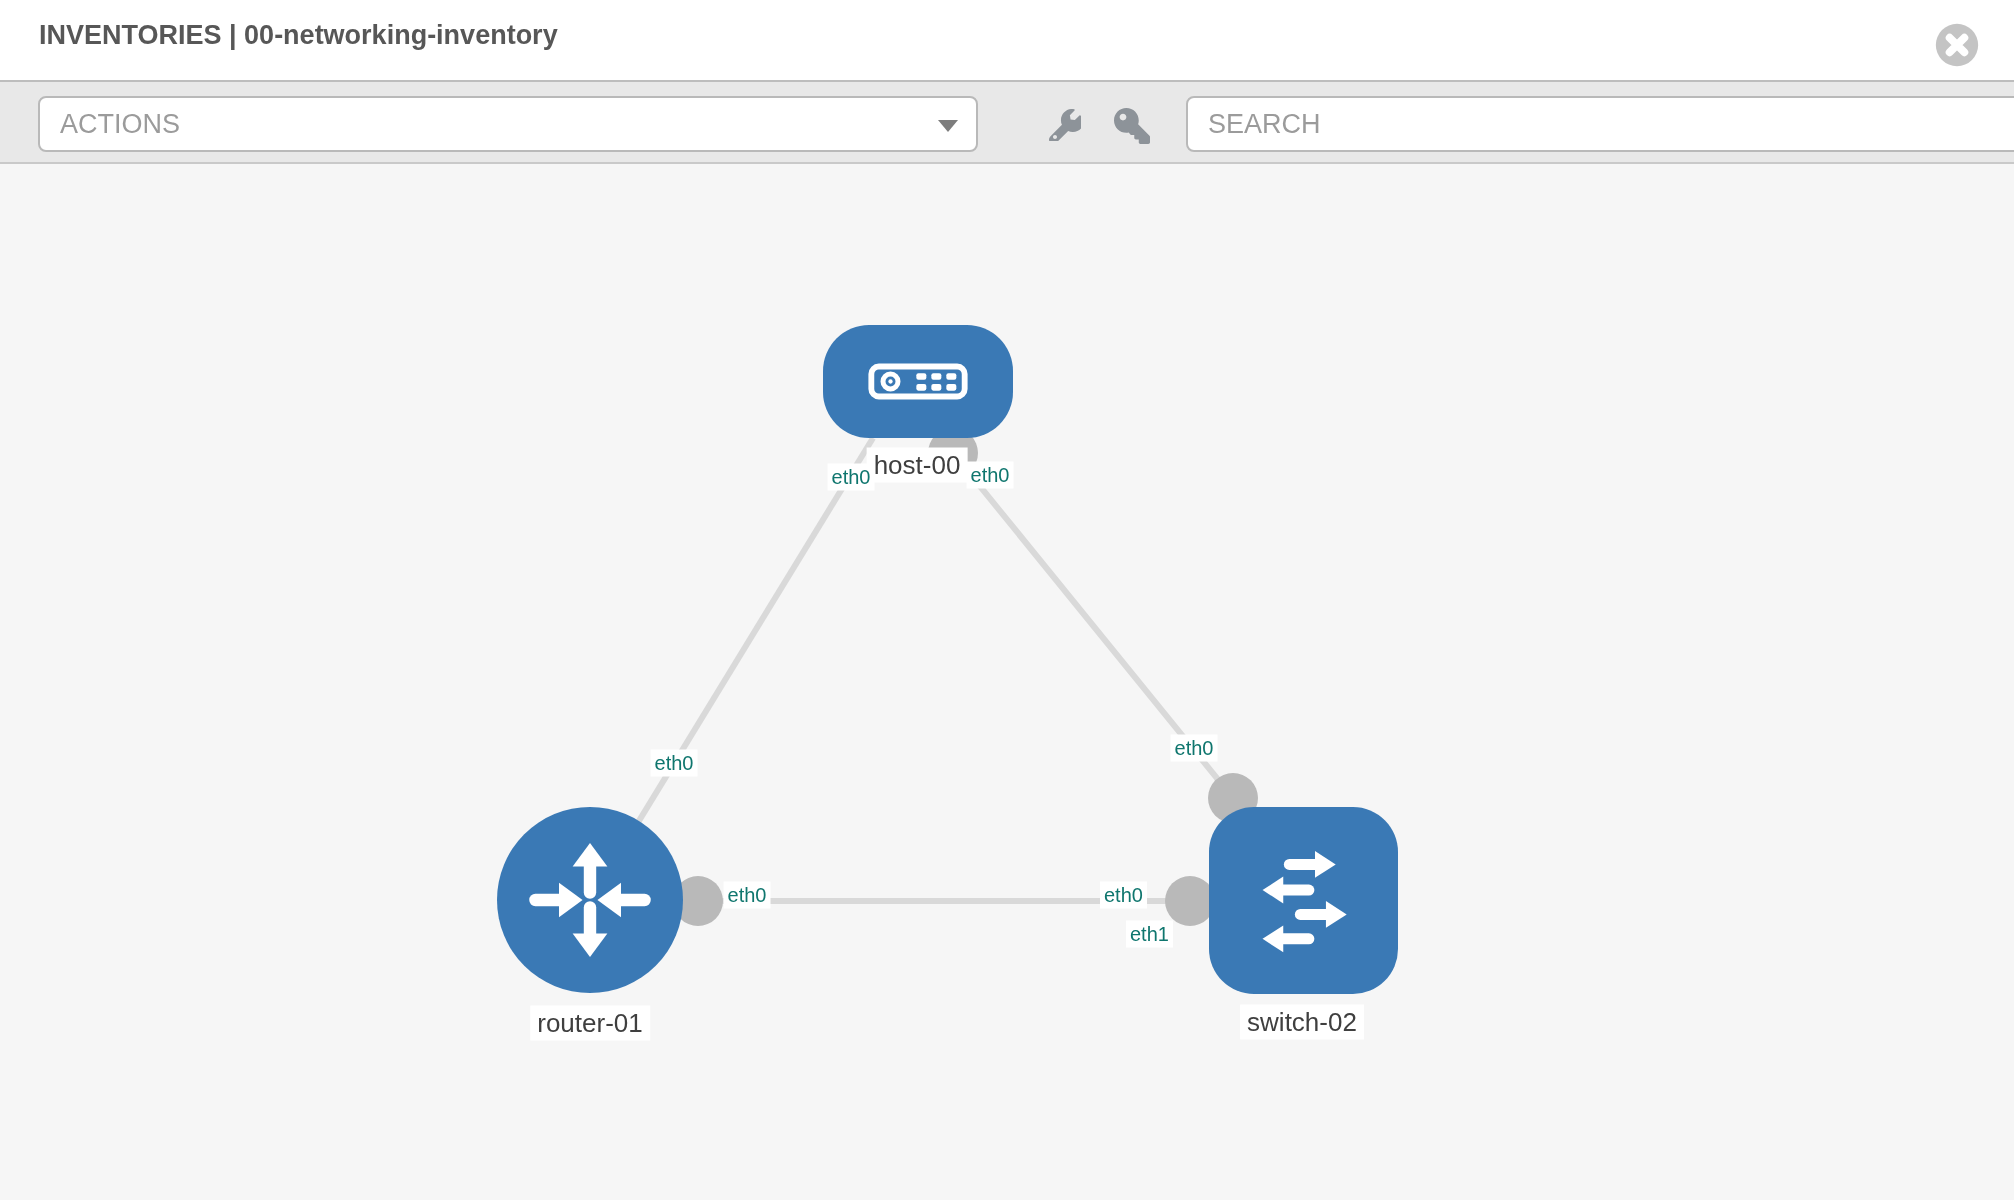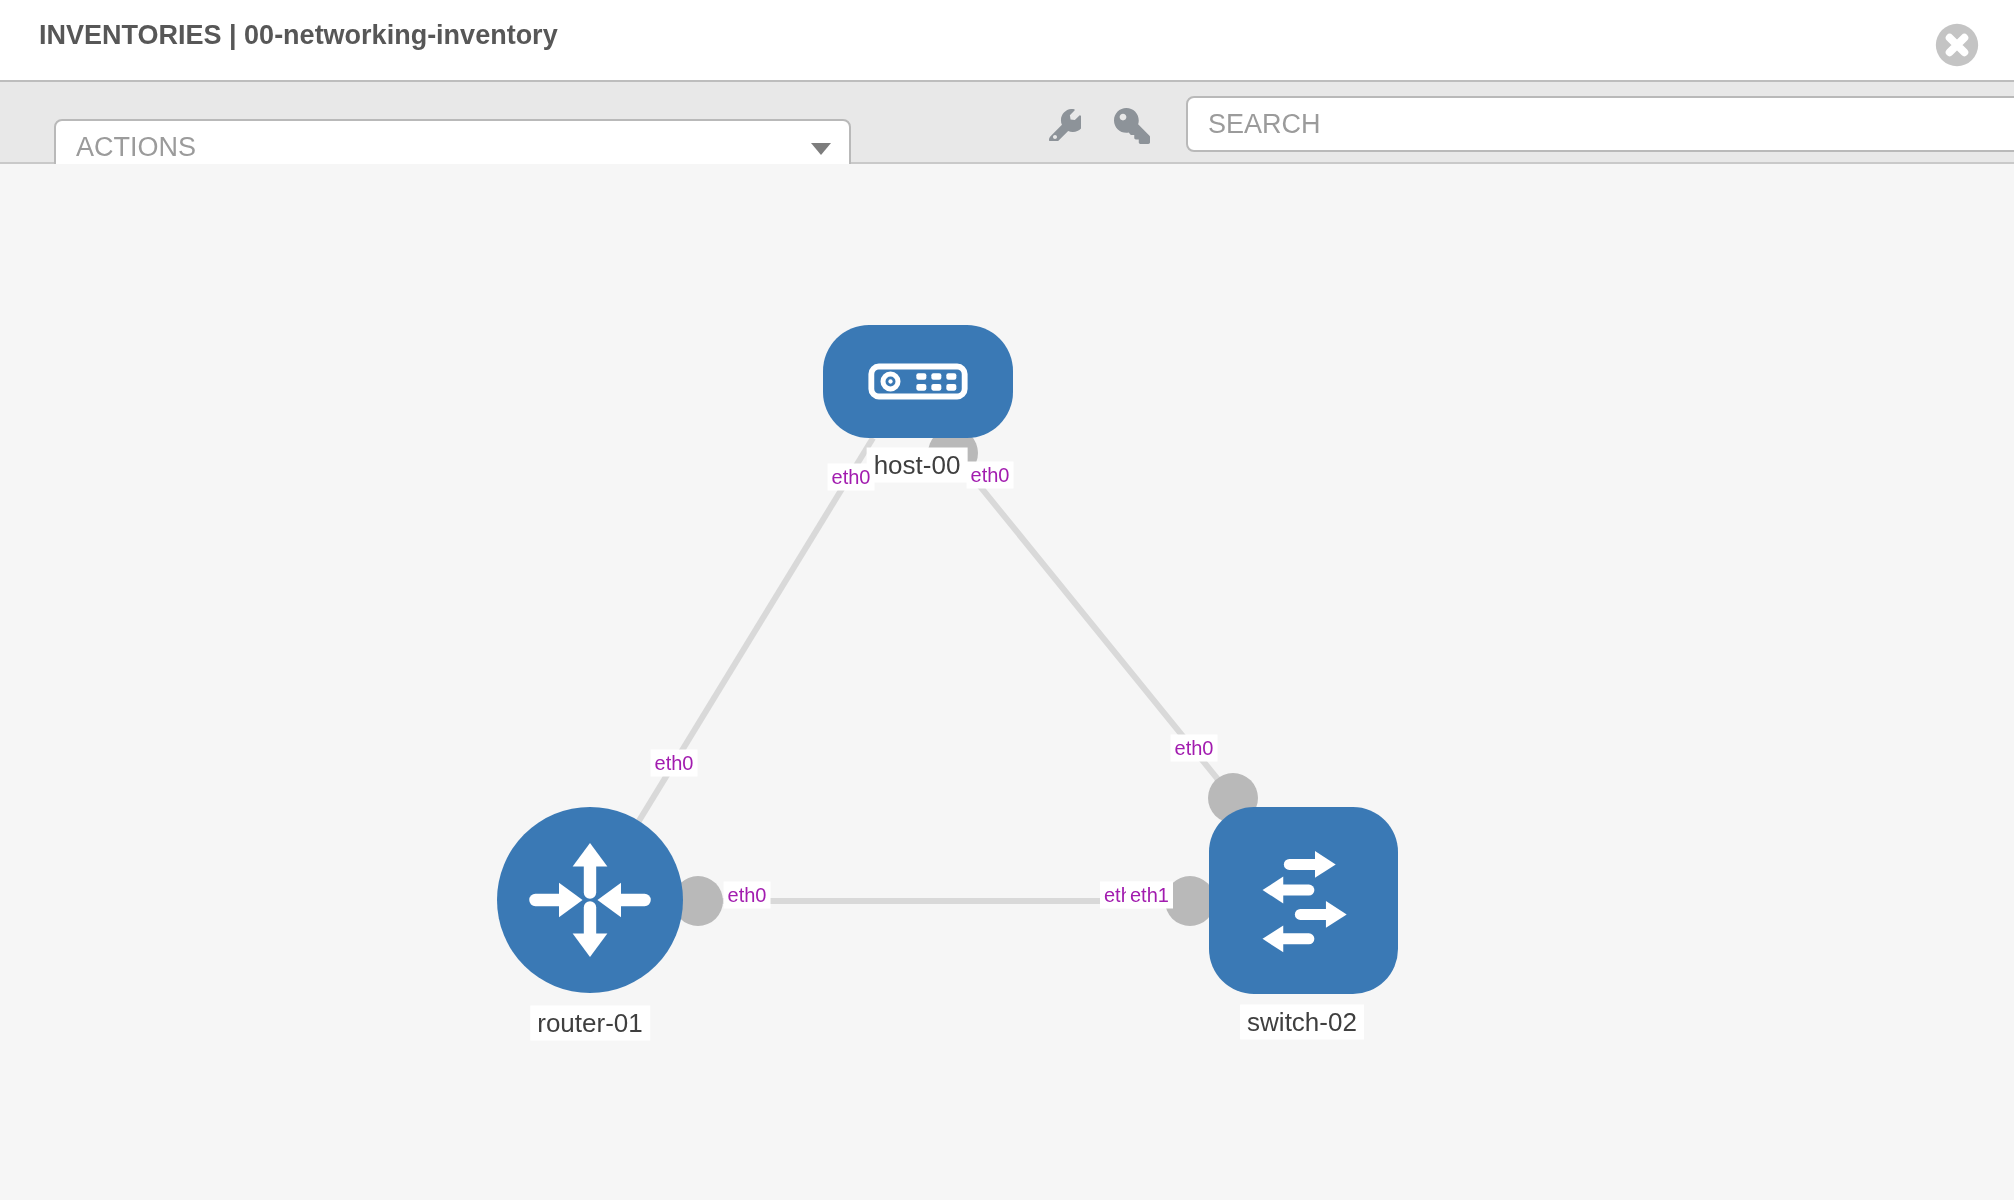--- a/index.html
+++ b/index.html
@@ -15,45 +15,45 @@
   
   .toolbar { position:relative; width:100%; height:84px; background:#e8e8e8;
              border-top:2px solid #bdbdbd; border-bottom:2px solid #c9c9c9; }
   .select-box { position:absolute; top:14px; height:56px; background:#ffffff;
                 border:2px solid #b9b9b9; border-radius:8px; cursor:pointer; }
   .select-box .select-text { position:absolute; left:20px; top:0; line-height:52px;
                              font-size:27px; color:#9b9b9b; }
   .caret { position:absolute; right:18px; top:22px; width:0; height:0;
            border-left:10px solid transparent; border-right:10px solid transparent;
            border-top:12px solid #7d7d7d; }
-  .actions-box { left:54px; width:797px;margin-top:23px; }
+  .actions-box { left:38px; width:940px; }
   .search-box  { left:1186px; width:929px; }
   .tool-icon { position:absolute; cursor:pointer; }
   .wrench { left:1049px; top:27px; }
   .key    { left:1114px; top:26px; }
 
   
   .canvas { position:relative; width:100%; height:1046px; background:#f6f6f6; }
   .links-svg { position:absolute; left:0; top:0; z-index:1; }
   .connector { position:absolute; width:50px; height:50px; border-radius:50%;
                background:#b9b9b9; z-index:2; }
   .node { position:absolute; background:#3a79b5; z-index:3; display:flex;
           align-items:center; justify-content:center; cursor:pointer; }
   .node-host   { left:823px;  top:161px; width:190px; height:113px; border-radius:46px; }
   .node-router { left:497px;  top:643px; width:186px; height:186px; border-radius:50%; }
   .node-switch { left:1209px; top:643px; width:189px; height:187px; border-radius:45px; }
 
   .node-label { position:absolute; z-index:4; transform:translate(-50%,-50%);
                 background:#ffffff; color:#3f3f3f; font-size:26px;
                 padding:2px 7px; white-space:nowrap; }
   .iface-label { position:absolute; z-index:4; transform:translate(-50%,-50%);
-                 background:#ffffff; color:#a21caf; font-size:20px;
+                 background:#ffffff; color:#0f766e; font-size:20px;
                  padding:1px 4px; white-space:nowrap; line-height:1.25; }
   .iface-under { transform:translateY(-50%); z-index:4; }
-  .iface-over  { transform:translateY(-50%); z-index:5; }
+  .iface-over  { transform:translateY(-50%); z-index:5;margin-top:39px; }
 </style>
 </head>
 <body>
 
 <div class="header">
   <div class="page-title">INVENTORIES | 00-networking-inventory</div>
   <div class="close-btn">
     <svg width="46" height="46" viewBox="0 0 100 100">
       <circle cx="50" cy="50" r="46" fill="#c4c4c4"></circle>
       <path d="M34 34 L66 66 M66 34 L34 66" stroke="#ffffff" stroke-width="17" stroke-linecap="round"></path>

